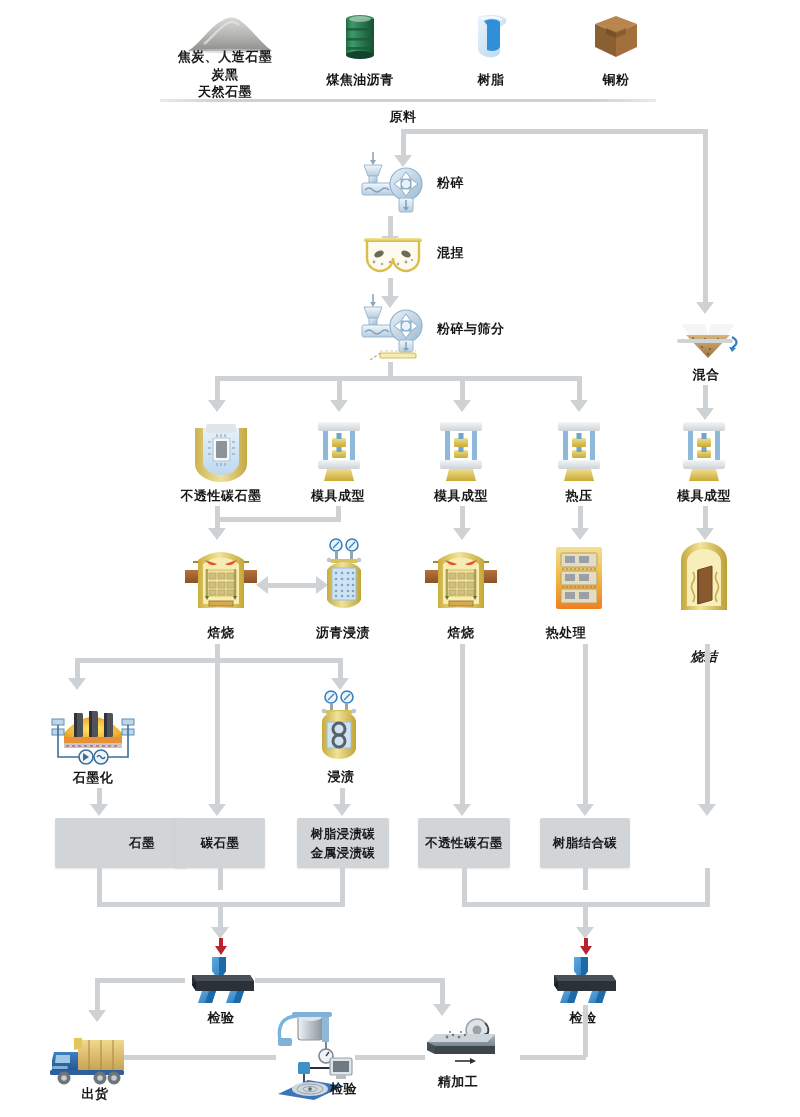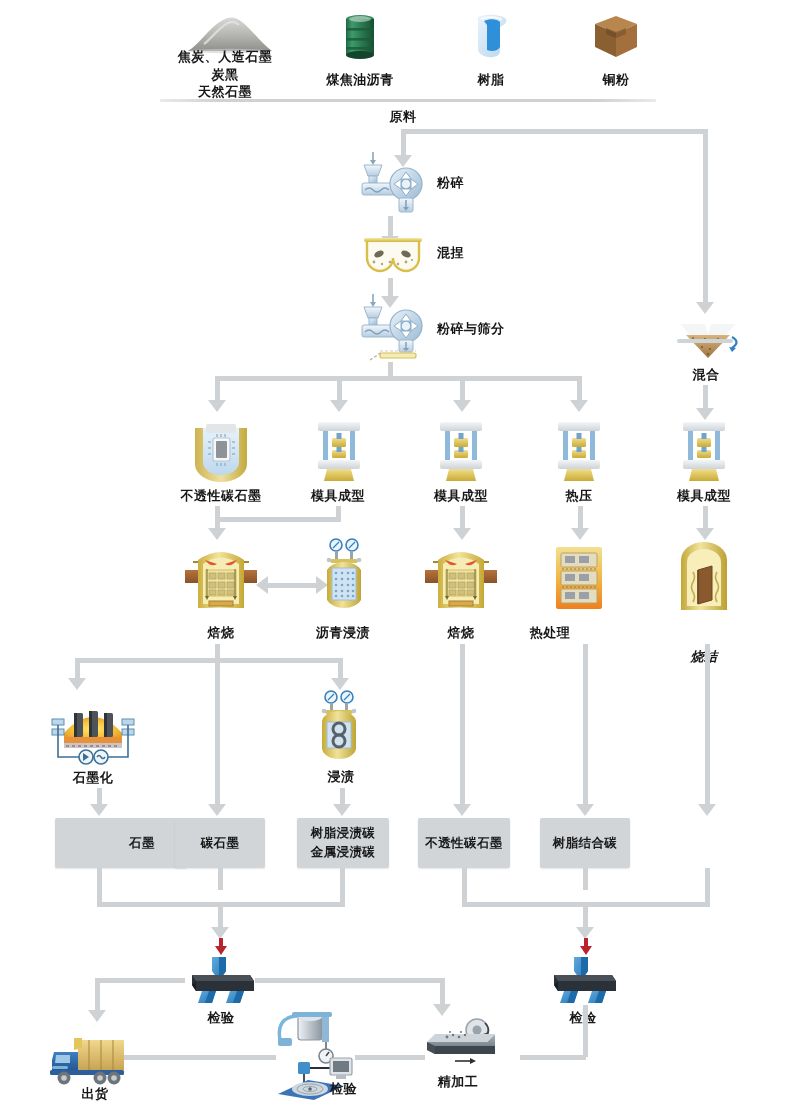--- a/index.html
+++ b/index.html
@@ -560,21 +560,21 @@
           <rect x="25" y="29" width="10" height="7"></rect>
         <rect x="11" y="47" width="10" height="7"></rect>
           <rect x="25" y="47" width="10" height="7"></rect>
       </g>
       <g stroke="#7d7a62" stroke-width=".9" stroke-dasharray="2,2">
         <line x1="8" y1="24" x2="42" y2="24"></line>
           <line x1="8" y1="42" x2="42" y2="42"></line>
       </g>
     </svg>
   </div>
-  <div class="lbl c" style="left:550px;top:624px;text-align:right;">
+  <div class="lbl c" style="left:566px;top:624px;text-align:right;">
     <div>热处理</div>
   </div>
 
   <div class="ic" style="left:679px;top:542px;">
     <svg width="50" height="70" viewBox="0 0 50 70">
       <defs>
         <linearGradient id="gSin" x1="0" y1="0" x2="1" y2="0">
           <stop offset="0" stop-color="#c3a73a"></stop>
             <stop offset="0.42" stop-color="#f2e49d"></stop>
             <stop offset="1" stop-color="#bda033"></stop>
@@ -688,21 +688,21 @@
   <div class="pbox" style="left:55px;top:818px;width:90px;height:50px;padding-left:42px;">
     <div>
         <span>石墨</span>
       </div>
   </div>
   <div class="pbox" style="left:175px;top:818px;width:90px;height:50px;">
     <div>
         <span>碳石墨</span>
       </div>
   </div>
-  <div class="pbox" style="left:297px;top:818px;width:92px;height:50px;font-family:Liberation Serif, serif;">
+  <div class="pbox" style="left:297px;top:818px;width:92px;height:50px;">
     <div>
       <span>树脂浸渍碳</span>
       <span>金属浸渍碳</span>
     </div>
   </div>
   <div class="pbox" style="left:418px;top:818px;width:92px;height:50px;">
     <div>
         <span>不透性碳石墨</span>
       </div>
   </div>

